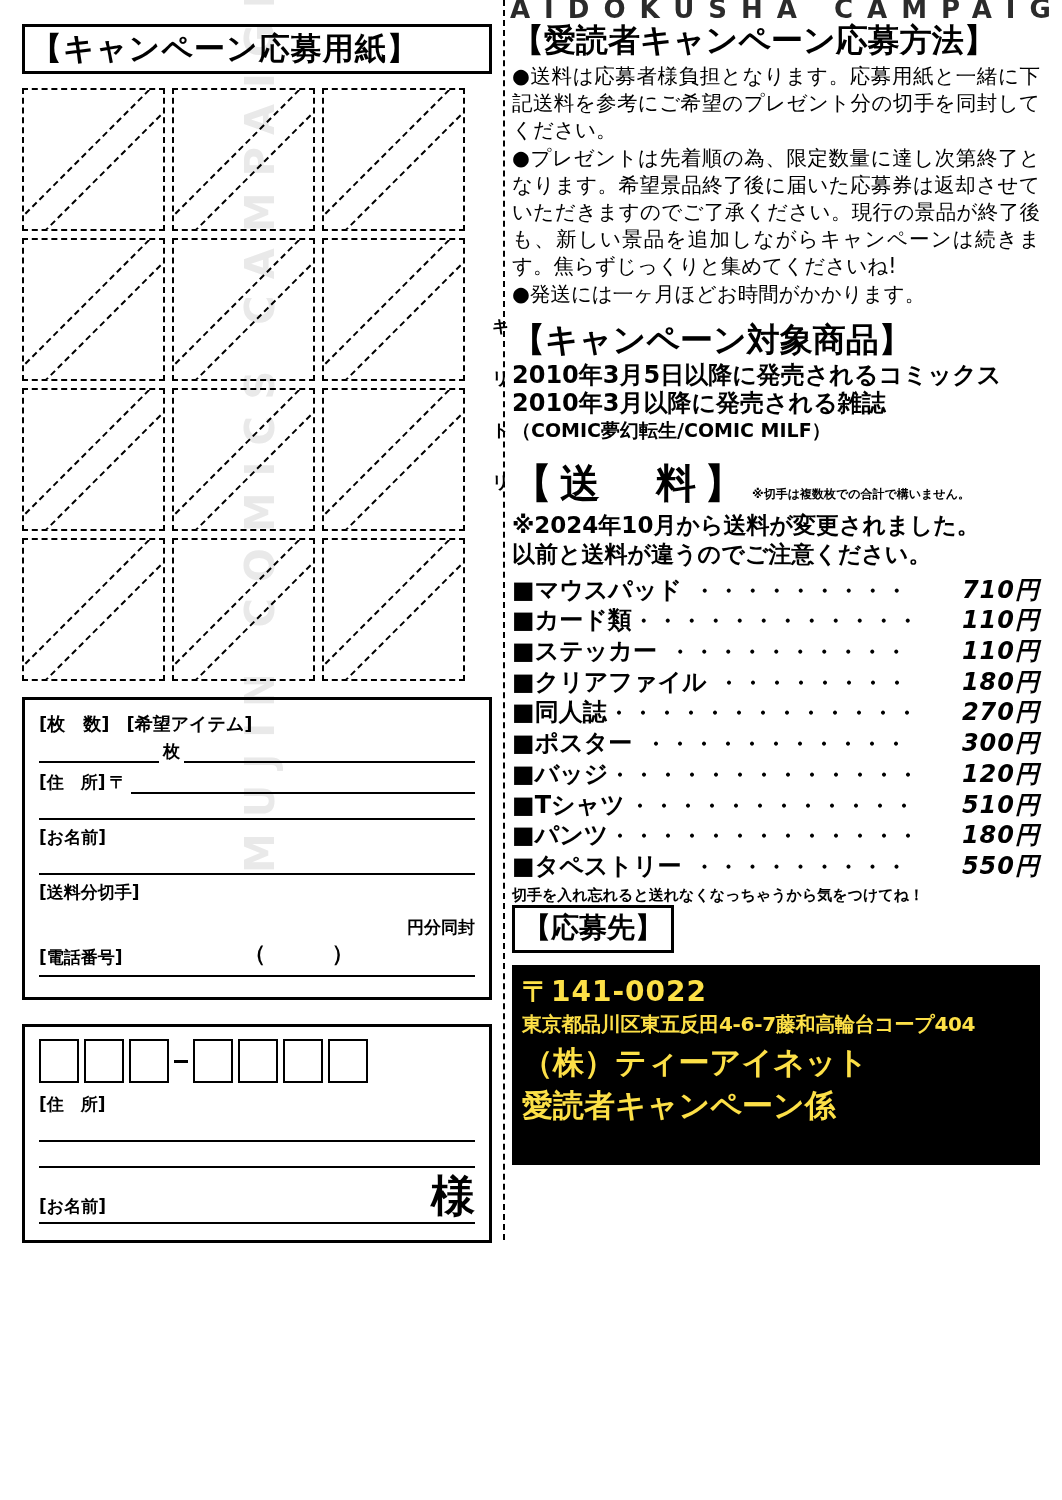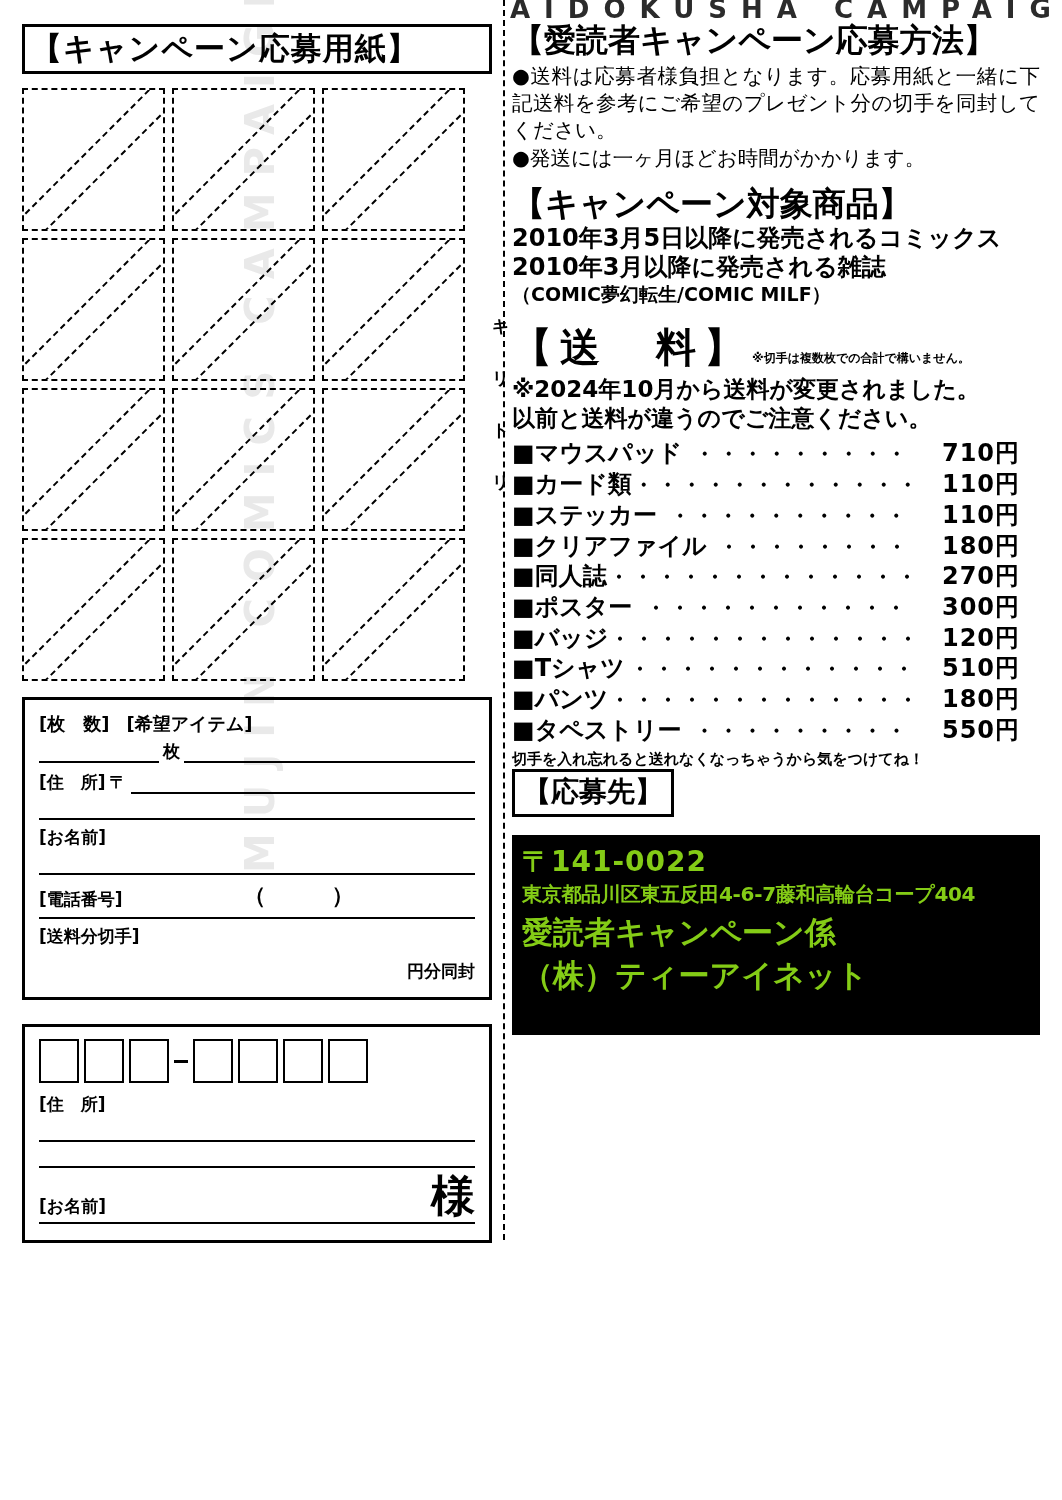--- a/index.html
+++ b/index.html
@@ -121,32 +121,32 @@
   .warn { font-size: 23px; font-weight: bold; line-height: 1.25; }
 
   .price-list { margin-top: 6px; }
   .price-row {
     display: flex; align-items: baseline;
     font-size: 24px; font-weight: bold;
     line-height: 1.28;
   }
   .p-name { white-space: nowrap; }
   .p-dots { flex: 1; overflow: hidden; white-space: nowrap; letter-spacing: 3px; text-align: center; font-size: 21px;}
-  .p-val { white-space: nowrap; min-width: 118px; text-align: center; letter-spacing: 1px; }
+  .p-val { white-space: nowrap; min-width: 118px; text-align: right; letter-spacing: 1px; font-style: italic; }
   .tiny-note { font-size: 15px; font-weight: bold; margin-top: 4px; }
 
   .apply-head {
     border: 3px solid #000;
     display: inline-block;
     font-size: 28px; font-weight: bold;
     padding: 1px 8px 3px 8px;
   }
   .addr-box {
-    margin-top: 18px;
-    background: #000; color: #84cc16;
+    margin-top: 12px;
+    background: #000; color: #fde047;
     padding: 8px 0 16px 10px;
     min-height: 200px;
   }
   .addr-zip { font-size: 28px; font-weight: bold; letter-spacing: 1px; }
   .addr-line { font-size: 20px; font-weight: bold; letter-spacing: -0.3px; }
   .addr-co { font-size: 31px; font-weight: bold; line-height: 1.2; margin-top: 6px; }
 
   
   .ticks {
     position: absolute; left: 492px; top: 300px;
@@ -213,31 +213,31 @@
           <div class="grow"></div>
         </div>
         <div class="line"></div>
       </div>
 
       <div class="frow">
         <div class="lbl-small">[お名前]</div>
         <div class="line"></div>
       </div>
 
+      <div class="frow" style="margin-bottom:0;">
+        <div class="lbl-small">[送料分切手]</div>
+        <div class="right-txt" style="margin-top:12px;">円分同封</div>
+      </div>
+
       <div class="frow">
         <div style="display:flex; align-items:flex-end;">
           <div class="lbl-small">[電話番号]</div>
           <div style="flex:1; text-align:center; font-size:22px; font-weight:bold;">（　　　）</div>
         </div>
         <div class="line" style="height:8px;"></div>
-      </div>
-
-      <div class="frow" style="margin-bottom:0;">
-        <div class="lbl-small">[送料分切手]</div>
-        <div class="right-txt" style="margin-top:12px;">円分同封</div>
       </div>
     </div>
 
     <div class="post-box">
       <div class="zip-row">
         <div class="zip-cell"></div>
         <div class="zip-cell"></div>
         <div class="zip-cell"></div>
         <div class="zip-dash"></div>
         <div class="zip-cell"></div>
@@ -261,20 +261,21 @@
       </div>
     </div>
   </div>
 
   <div class="right">
 
     <div class="r-head">【愛読者キャンペーン応募方法】</div>
 
     <div class="body-txt">
       <p>●送料は応募者様負担となります。応募用紙と一緒に下記送料を参考にご希望のプレゼント分の切手を同封してください。</p>
+      <p>●プレゼントは先着順の為、限定数量に達し次第終了となります。希望景品終了後に届いた応募券は返却させていただきますのでご了承ください。現行の景品が終了後も、新しい景品を追加しながらキャンペーンは続きます。焦らずじっくりと集めてくださいね!</p>
       <p>●発送には一ヶ月ほどお時間がかかります。</p>
     </div>
 
     <div class="sect-title">【キャンペーン対象商品】</div>
     <div class="bold-line">2010年3月5日以降に発売されるコミックス</div>
     <div class="bold-line">2010年3月以降に発売される雑誌</div>
     <div class="sub-line">（COMIC夢幻転生/COMIC MILF）</div>
 
     <div class="soryo-head">
       <div class="soryo-big">【送　料】</div>
@@ -337,17 +338,17 @@
       </div>
     </div>
 
     <div class="tiny-note">切手を入れ忘れると送れなくなっちゃうから気をつけてね！</div>
 
     <div class="apply-head">【応募先】</div>
 
     <div class="addr-box">
       <div class="addr-zip">〒141-0022</div>
       <div class="addr-line">東京都品川区東五反田4-6-7藤和高輪台コープ404</div>
+      <div class="addr-co">（株）ティーアイネット</div>
       <div class="addr-co">愛読者キャンペーン係</div>
-      <div class="addr-co">（株）ティーアイネット</div>
     </div>
   </div>
 </div>
 
 </body></html>

